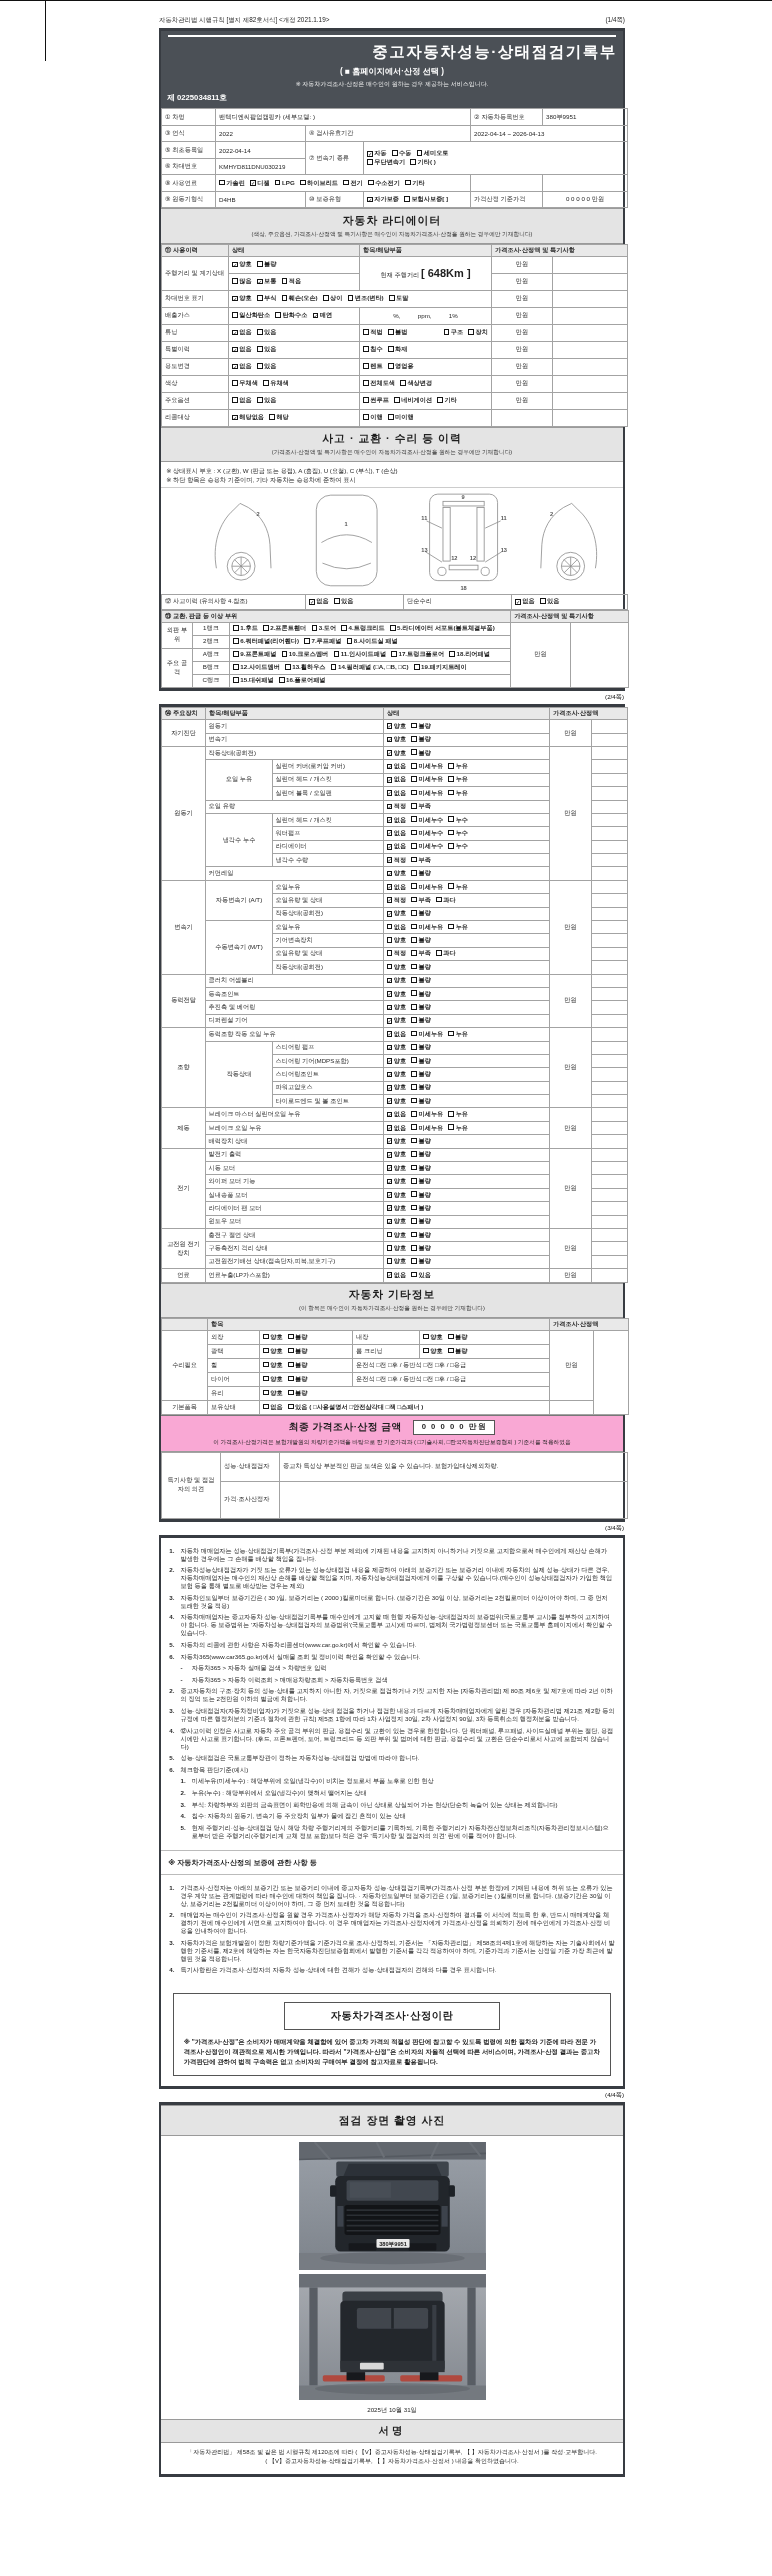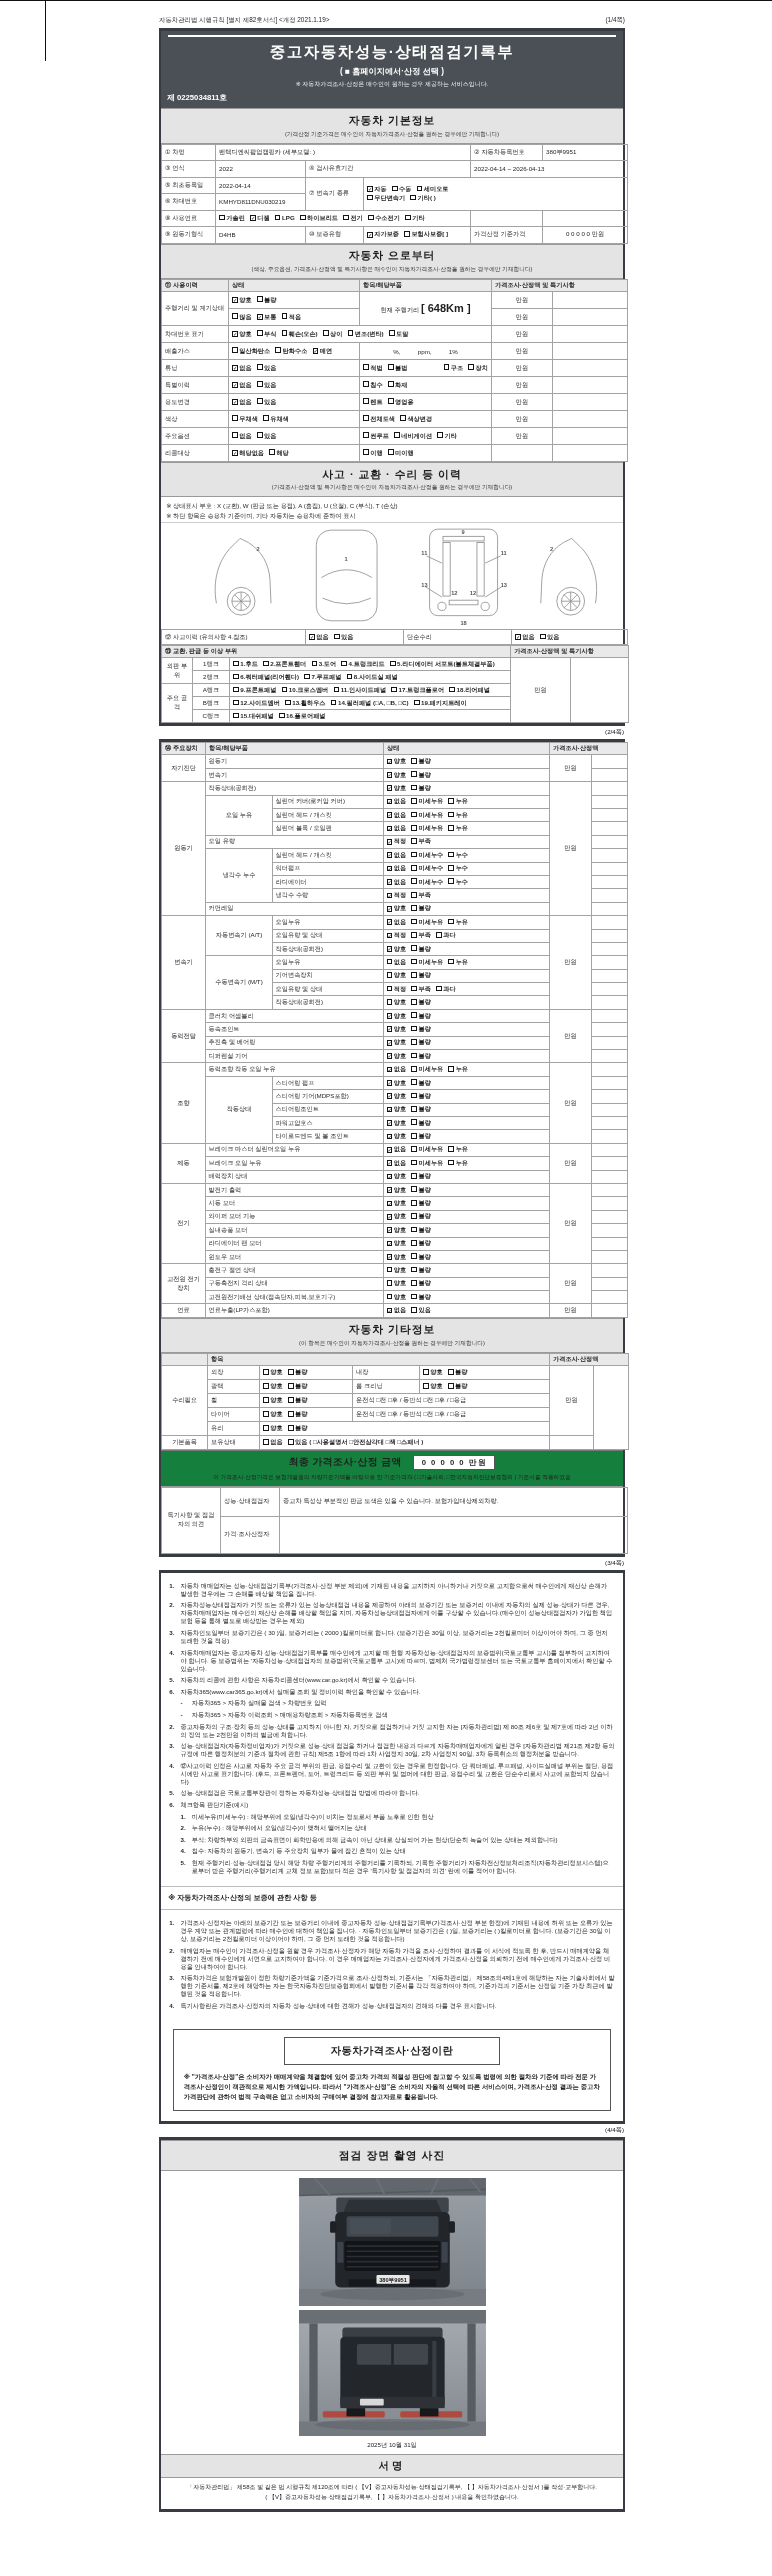--- a/index.html
+++ b/index.html
@@ -8,21 +8,21 @@
   .scan-top{position:absolute;top:0;left:0;width:100%;height:1px;background:#111}
   .scan-left{position:absolute;top:0;left:45px;width:1px;height:61px;background:#111}
   .col{width:466px;margin-left:159px}
   .topline{display:flex;justify-content:space-between;align-items:flex-end;
            font-size:6.4px;padding:15.5px 0 3.1px 0;color:#222}
   .pager{text-align:right;font-size:6.2px;margin:2.1px 1px;color:#111}
   .pagebox{border:2.1px solid #383c42;border-top-width:3.1px;border-bottom-width:3.1px;background:#fff}
   
   .darkhead{background:#4b5056;color:#fff;padding:3.1px 6.2px 5.2px 6.2px}
   .whiteline{height:2.1px;background:#fff;margin:1px 1px 5.2px 1px}
-  .dh-title{text-align:center;font-size:15.5px;font-weight:bold;letter-spacing:1.5px}
+  .dh-title{text-align:right;font-size:15.5px;font-weight:bold;letter-spacing:1.5px}
   .dh-sub{text-align:center;font-size:8.2px;font-weight:bold;margin-top:3.1px}
   .dh-note{text-align:center;font-size:6px;margin-top:2.6px;color:#f2f2f2}
   .docno{font-size:7.7px;font-weight:bold;margin-top:4.6px;text-align:left}
   
   .secgray{background:#e4e4e4;border-top:0.5px solid #9a9a9a;border-bottom:0.5px solid #9a9a9a;
            text-align:center;padding:4.6px 2.1px 4.1px 2.1px}
   .sect{font-size:10.8px;font-weight:bold;letter-spacing:1px}
   .secn{font-size:5.7px;margin-top:2.6px;color:#333}
   
   table.t{border-collapse:collapse;width:100%;table-layout:fixed}
@@ -58,21 +58,21 @@
   .dnum{font-size:11px;fill:#555;font-weight:bold}
   
   .noteshead{font-size:7.2px;font-weight:bold;padding:6.2px 7.2px;border-bottom:0.5px solid #bbb;
              border-top:0.5px solid #bbb}
   .nblock{padding:5.2px 8.2px 7.2px 8.2px}
   .nline{display:flex;font-size:6.2px;line-height:8px;margin:3.6px 0}
   .nnum{flex:0 0 11.3px;font-weight:bold}
   .ntxt{flex:1}
   .ind1{padding-left:11.3px}
   
-  .finalband{border-top:1px solid #777;border-bottom:0.5px solid #9a9a9a;background:#15803d;
+  .finalband{border-top:1px solid #777;border-bottom:0.5px solid #9a9a9a;background:#f9a8d4;
              padding:4.1px 5.2px;text-align:center}
   .finallbl{font-size:9.8px;font-weight:bold;letter-spacing:0.5px;vertical-align:middle}
   .finalval{display:inline-block;border:0.5px solid #555;background:#fff;padding:1.5px 7.2px;margin-left:9.3px;
             font-size:7.7px;font-weight:bold;letter-spacing:1.5px;vertical-align:middle}
   .finalnote{font-size:5.7px;margin-top:3.6px}
   
   .defwrap{border:0.5px solid #555;margin:8.2px 12.4px 10.3px 12.4px;padding:7.2px 9.3px 8.2px 9.3px}
   .deftitle{border:0.5px solid #555;width:216px;margin:0 auto;text-align:center;
             font-size:10.3px;font-weight:bold;padding:6.2px 0;letter-spacing:0.5px}
   .deftext{font-size:6.4px;line-height:9.8px;margin-top:7.2px;font-weight:bold}
@@ -98,24 +98,20 @@
 
   <section class="pagebox">
     <div class="darkhead">
       <div class="whiteline"></div>
       <div class="dh-title">중고자동차성능·상태점검기록부</div>
       <div class="dh-sub">( ■ 홈페이지에서·산정 선택 )</div>
       <div class="dh-note">※ 자동차가격조사·산정은 매수인이 원하는 경우 제공하는 서비스입니다.</div>
       <div class="docno">제 0225034811호</div>
     </div>
 
-    <div class="secgray">
-      <div class="sect">자동차 기본정보</div>
-      <div class="secn">(가격산정 기준가격은 매수인이 자동차가격조사·산정을 원하는 경우에만 기재합니다)</div>
-    </div>
 
     <table class="t basic">
       <colgroup>
           <col style="width:54px">
           <col style="width:90px">
           <col style="width:58px">
           <col style="width:107px">
           <col style="width:72px">
           <col style="width:85px">
         </colgroup>
@@ -156,21 +152,21 @@
         <td>D4HB</td>
         <td class="lblc">⑩ 보증유형</td>
         <td><span><span class="opt"><span class="cb on">✓</span><span class="ol">자가보증</span></span><span class="opt"><span class="cb"></span><span class="ol">보험사보증</span></span></span><span class="opt">[      ]</span></td>
         <td class="lblc">가격산정 기준가격</td>
         <td class="ctr">0 0 0 0 0 만원</td>
       </tr>
     </tbody>
       </table>
 
     <div class="secgray">
-      <div class="sect">자동차 으로부터</div>
+      <div class="sect">자동차 라디에이터</div>
       <div class="secn">(색상, 주요옵션, 가격조사·산정액 및 특기사항은 매수인이 자동차가격조사·산정을 원하는 경우에만 기재합니다)</div>
     </div>
 
     <table class="t comp">
       <colgroup>
           <col style="width:67px">
           <col style="width:131px">
           <col style="width:132px">
           <col style="width:61px">
           <col style="width:75px">

